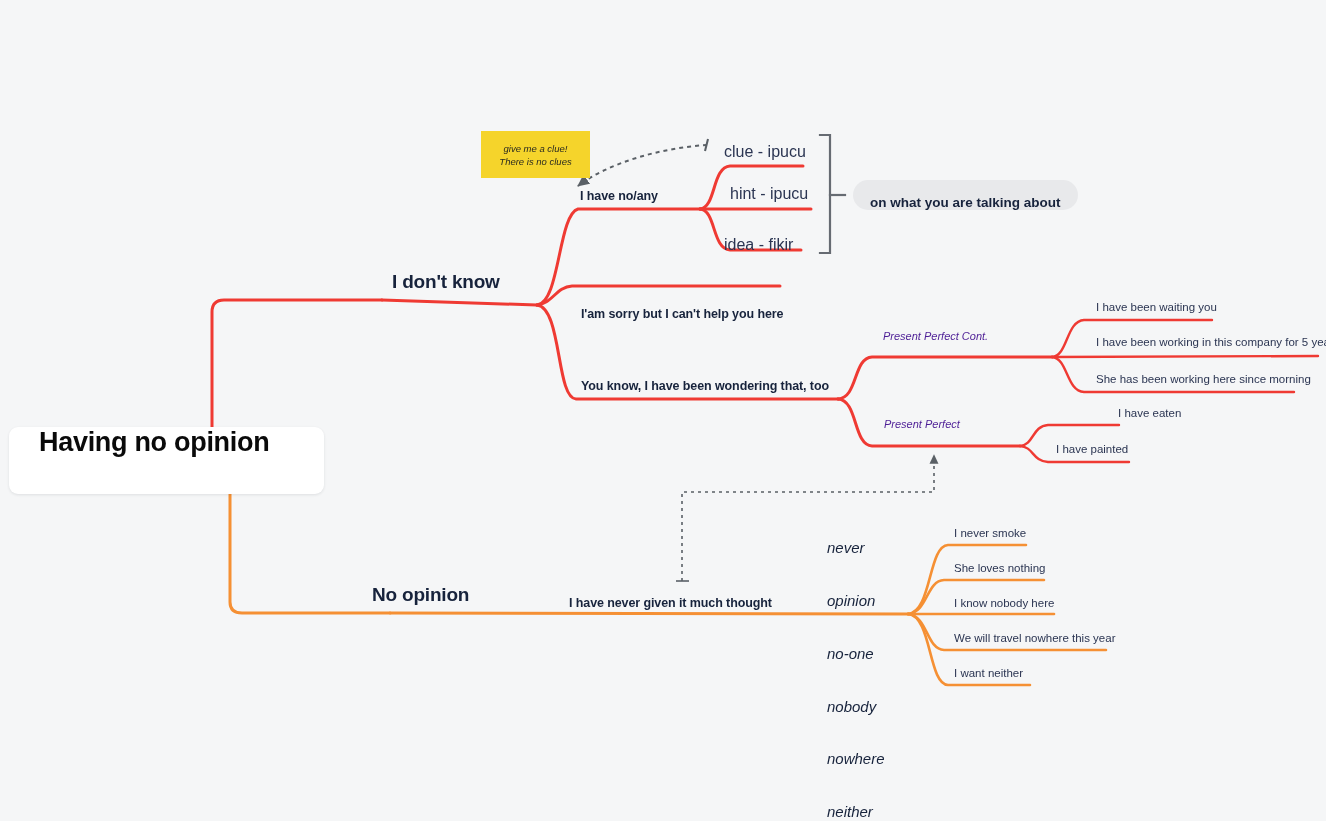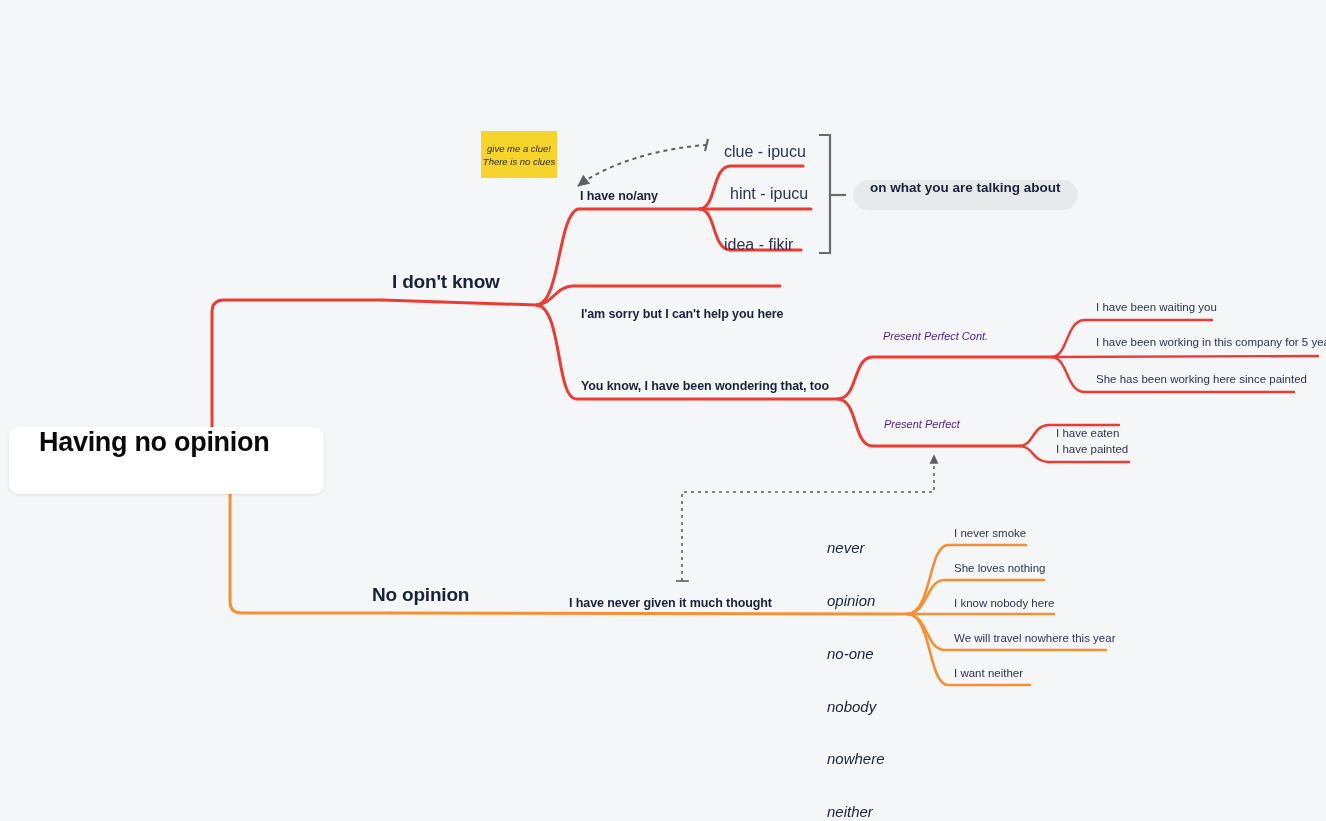--- a/index.html
+++ b/index.html
@@ -98,21 +98,21 @@
     font-style: italic;
     line-height: 17.6px;
     color: #17233c;
   }
 
   
   .sticky-note {
     position: absolute;
     left: 481px;
     top: 131px;
-    width: 76px;
+    width: 109px;
     height: 47px;
     background: #f5d42b;
     display: flex;
     flex-direction: column;
     align-items: center;
     justify-content: center;
     line-height: 13px;
   }
   .sticky-line {
     font-size: 9.5px;
@@ -123,21 +123,21 @@
 
   
   .pill {
     position: absolute;
     left: 853px;
     top: 180px;
     height: 30px;
     background: #e8e9eb;
     border-radius: 15px;
     display: flex;
-    align-items: flex-start;
+    align-items: flex-end;
     padding: 0 17px;
     box-sizing: border-box;
   }
   .pill-label {
     font-size: 13.5px;
     font-weight: 700;
     color: #17233c;
     white-space: pre;
   }
 </style>
@@ -220,24 +220,24 @@
     <span class="pill-label">on what you are talking about</span>
   </div>
 
   <div class="node sub-label" style="left:581px; top:266px;margin-top:41px;">I'am sorry but I can't help you here</div>
 
   <div class="node sub-label" style="left:581px; top:379px;">You know, I have been wondering that, too</div>
 
   <div class="node tense-label" style="left:883px; top:330px;">Present Perfect Cont.</div>
   <div class="node leaf-label" style="left:1096px; top:301px;">I have been waiting you</div>
   <div class="node leaf-label" style="left:1096px; top:336px;">I have been working in this company for 5 years</div>
-  <div class="node leaf-label" style="left:1096px; top:373px;">She has been working here since painted</div>
+  <div class="node leaf-label" style="left:1096px; top:373px;">She has been working here since morning</div>
 
   <div class="node tense-label" style="left:884px; top:418px;">Present Perfect</div>
-  <div class="node leaf-label" style="left:1056px; top:407px;margin-top:20px;">I have eaten</div>
+  <div class="node leaf-label" style="left:1118px; top:407px;">I have eaten</div>
   <div class="node leaf-label" style="left:1056px; top:443px;">I have painted</div>
 
   <div class="node branch-label" style="left:372px; top:584px;">No opinion</div>
 
   <div class="node sub-label" style="left:569px; top:596px;">I have never given it much thought</div>
 
   <div class="node word-list" style="left:827px; top:504px;">
     <div>never</div>
     <div>opinion</div>
     <div>no-one</div>

